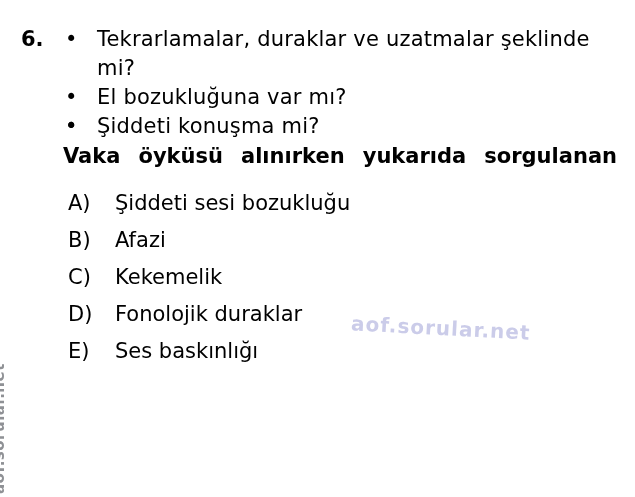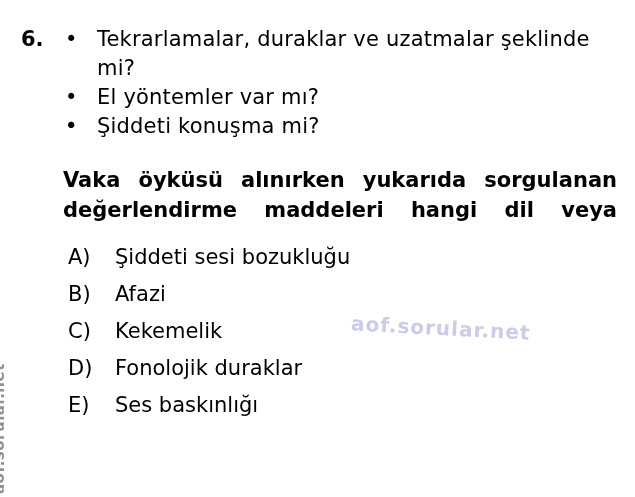--- a/index.html
+++ b/index.html
@@ -24,21 +24,21 @@
     z-index: 2;
   }
   ul.bullets { list-style: none; margin: 0; padding: 0; }
   ul.bullets li {
     position: relative; padding-left: 34px;
     font-size: 21px; line-height: 29px; letter-spacing: 0.2px;
   }
   ul.bullets li .bullet-glyph {
     position: absolute; left: 2px; top: 0;
   }
-  .stem { margin-top: 24px; font-weight: bold; font-size: 21px; line-height: 30px; }
+  .stem { font-weight: bold; font-size: 21px; line-height: 30px; }
   .stem-line { text-align: justify; }
   .stem-line.full { text-align-last: justify; }
   .options { margin-top: 20px; }
   .option { display: flex; margin-bottom: 12px; font-size: 21px; line-height: 25px; }
   .option-letter { flex: 0 0 47px; margin-left: 5px; }
   .option-text { flex: 1; }
   .wm-left {
     position: absolute; left: 8px; bottom: 3px;
     transform-origin: 0 100%; transform: rotate(-90deg);
     font-size: 15px; font-weight: bold; letter-spacing: 0.5px;
@@ -59,34 +59,33 @@
 
   <div class="content">
 
     <ul class="bullets">
       <li>
         <span class="bullet-glyph">•</span>
         <span>Tekrarlamalar, duraklar ve uzatmalar şeklinde mi?</span>
       </li>
       <li>
         <span class="bullet-glyph">•</span>
-        <span>El yöntemler var mı?</span>
+        <span>El bozukluğuna var mı?</span>
       </li>
       <li>
         <span class="bullet-glyph">•</span>
       </li>
       <li>
         <span class="bullet-glyph">•</span>
         <span>Şiddeti konuşma mi?</span>
       </li>
     </ul>
 
     <div class="stem">
       <div class="stem-line full">Vaka öyküsü alınırken yukarıda sorgulanan</div>
-      <div class="stem-line full">değerlendirme maddeleri hangi dil veya</div>
     </div>
 
     <div class="options">
       <div class="option">
         <span class="option-letter">A)</span>
         <span class="option-text">Şiddeti sesi bozukluğu</span>
       </div>
       <div class="option">
         <span class="option-letter">B)</span>
         <span class="option-text">Afazi</span>

